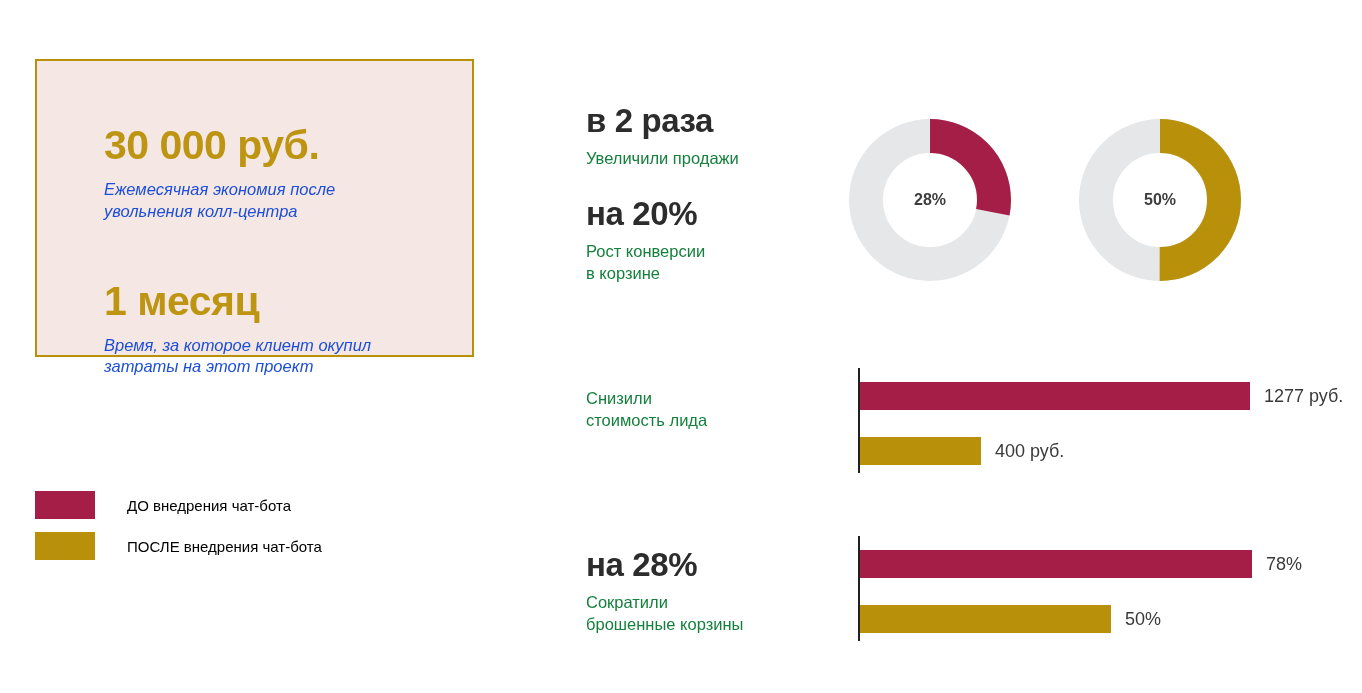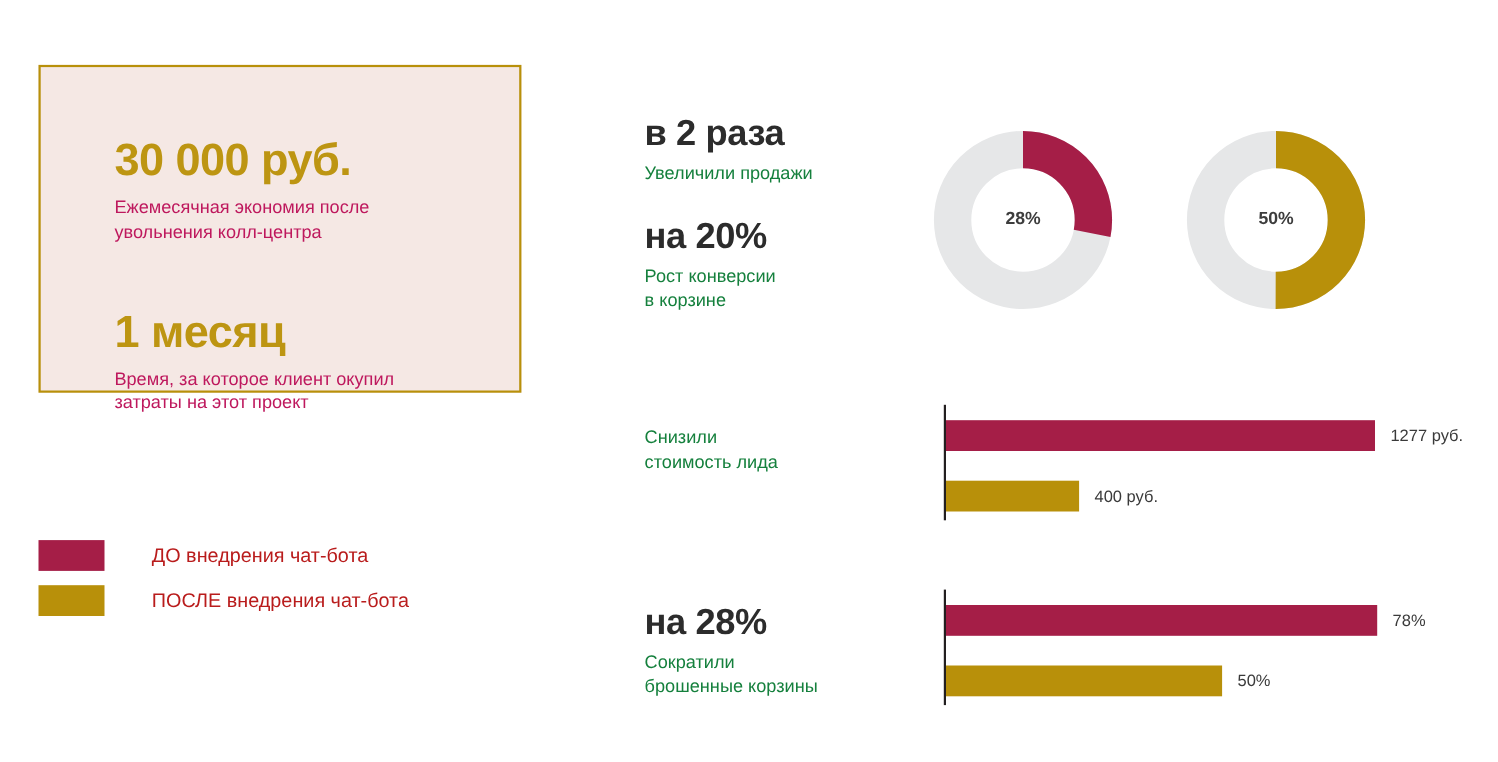--- a/index.html
+++ b/index.html
@@ -37,24 +37,25 @@
   .kpi-big {
     font-size: 41px;
     font-weight: bold;
     color: #bd9512;
     letter-spacing: -0.5px;
     line-height: 1.05;
     white-space: nowrap;
   }
   .kpi-sub {
     font-size: 16.5px;
-    color: #be185d;
+    color: #1d4ed8;
     line-height: 1.32;
     margin-top: 12px;
     max-width: 300px;
+    font-style: italic;
   }
   .kpi-block-2 { margin-top: 57px; }
 
   
   .legend {
     position: absolute;
     left: 35px;
     top: 491px;
   }
   .legend-row {
@@ -62,23 +63,23 @@
     align-items: center;
     height: 28px;
     margin-bottom: 13px;
   }
   .legend-swatch {
     width: 60px;
     height: 28px;
     flex: 0 0 auto;
   }
   .legend-label {
-    margin-left: 43px;
-    font-size: 18px;
-    color: #b91c1c;
+    margin-left: 32px;
+    font-size: 15px;
+    color: #000000;
     white-space: nowrap;
   }
 
   
   .rtext {
     position: absolute;
     left: 586px;
   }
   .rtext .hl {
     font-size: 33px;
@@ -147,21 +148,21 @@
     display: flex;
     align-items: center;
   }
   .bar-row.r1 { top: 14px; }
   .bar-row.r2 { top: 69px; }
   .bar {
     height: 28px;
   }
   .bar-val {
     margin-left: 14px;
-    font-size: 15px;
+    font-size: 18px;
     color: #3a3a3a;
     white-space: nowrap;
   }
 </style>
 </head>
 <body>
 
 <div class="stage">
 
   <div class="card">

